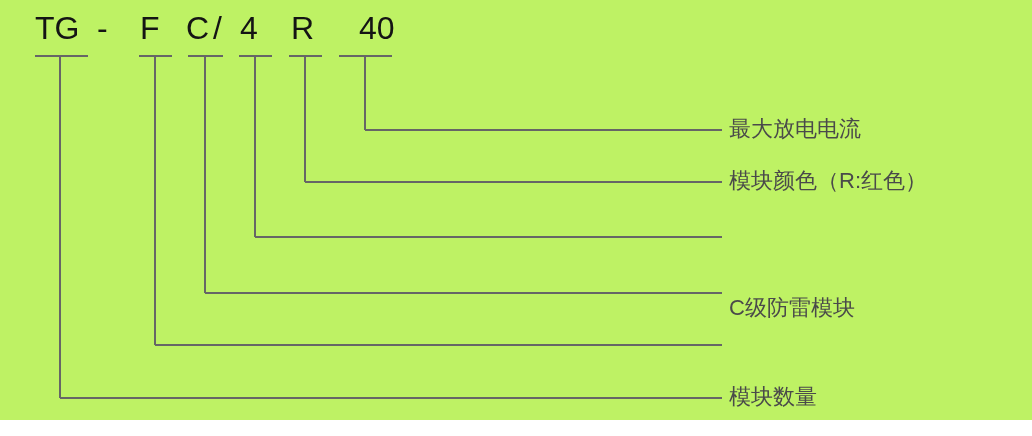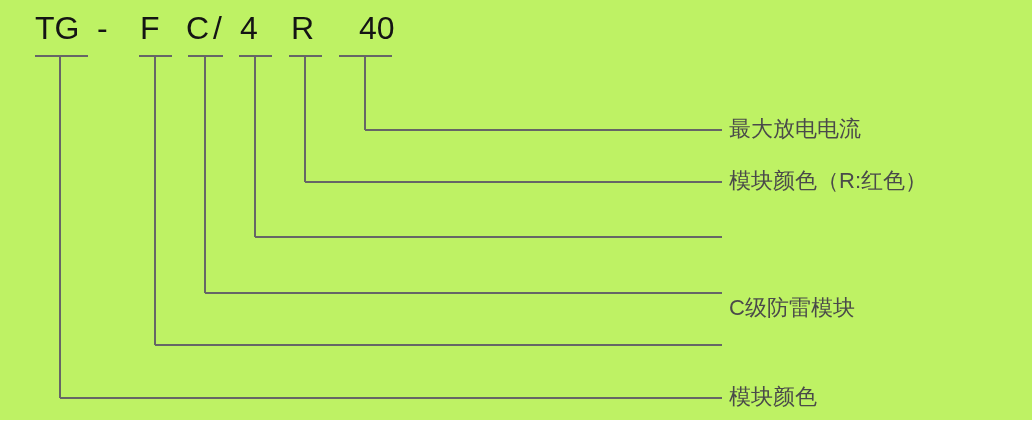--- a/index.html
+++ b/index.html
@@ -92,16 +92,16 @@
       <span class="code-seg" style="left: 213px;">/</span>
       <span class="code-seg" style="left: 240px;">4</span>
       <span class="code-seg" style="left: 291px;">R</span>
       <span class="code-seg" style="left: 359px;">40</span>
     </div>
 
   <div class="label-layer">
       <div class="label-text" style="left: 729px; top: 112px;">最大放电电流</div>
       <div class="label-text" style="left: 729px; top: 164px;">模块颜色（R:红色）</div>
       <div class="label-text" style="left: 729px; top: 275px; margin-top: 16px;">C级防雷模块</div>
-      <div class="label-text" style="left: 729px; top: 380px;">模块颜色</div>
+      <div class="label-text" style="left: 729px; top: 380px;">模块数量</div>
     </div>
 
 </div>
 
 </body></html>

